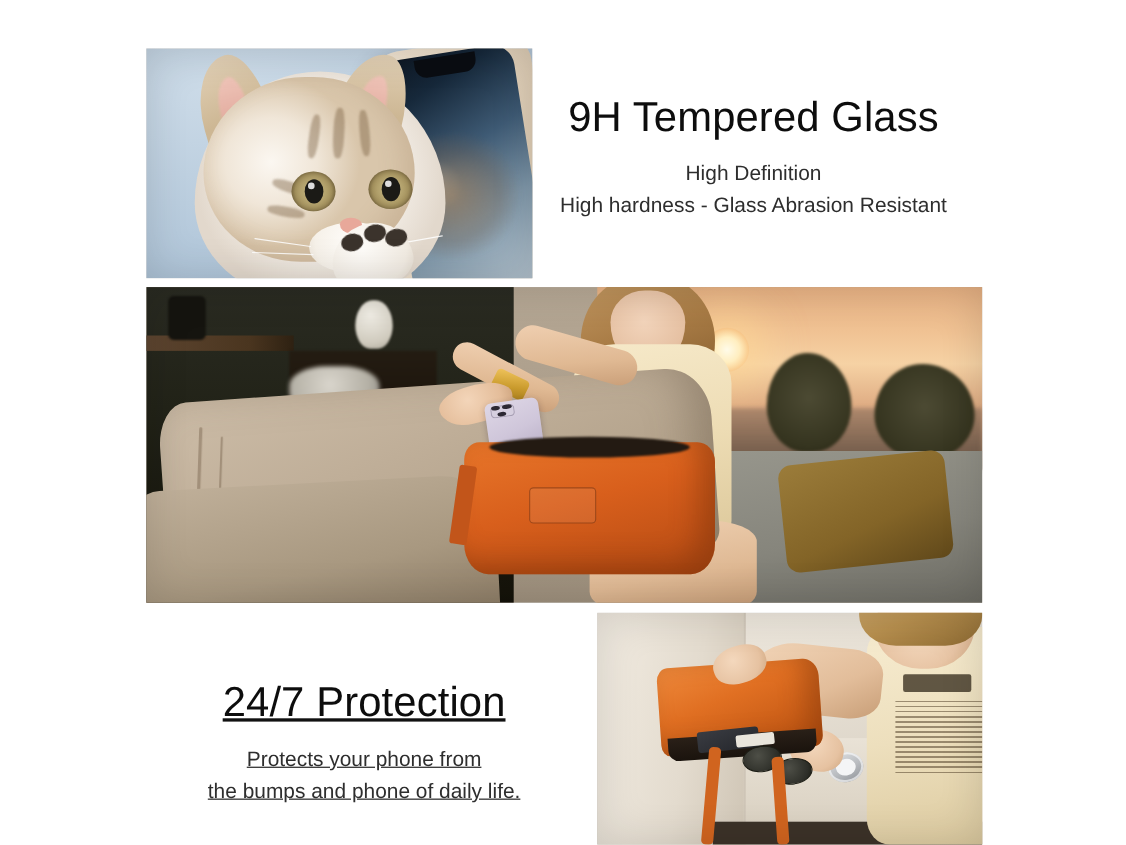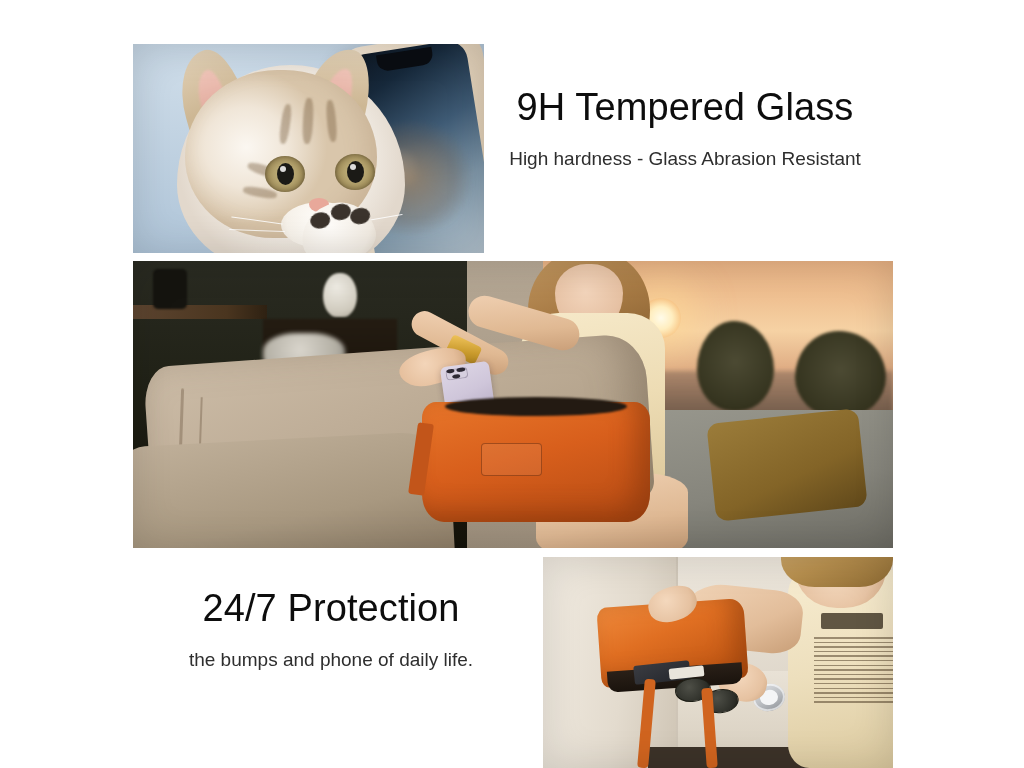--- a/index.html
+++ b/index.html
@@ -36,21 +36,21 @@
     font-size: 19px;
     font-weight: 400;
     line-height: 1.55;
     color: #2e2e2e;
     white-space: nowrap;
   }
 
   #tempered-glass-text { left: 485px; top: 86px; width: 400px; }
   #tempered-glass-text .headline { margin-bottom: 14px; }
 
-  #protection-text { left: 131px; top: 587px; width: 400px; }
+  #protection-text { left: 131px; top: 618px; width: 400px; text-decoration: underline; }
   #protection-text .headline { margin-bottom: 14px; }
 
   
   .photo {
     position: absolute;
     overflow: hidden;
     background: #d9d9d9;
   }
   #photo-cat      { left: 133px; top: 44px;  width: 351px; height: 209px; }
   #photo-sofa     { left: 133px; top: 261px; width: 760px; height: 287px; }
@@ -687,21 +687,23 @@
     </div>
 
     <div class="spill-handle a"></div>
     <div class="spill-handle b"></div>
 
     <div class="vignette"></div>
   </div>
 
   <div class="text-block" id="tempered-glass-text">
     <div class="headline">9H Tempered Glass</div>
+    <div class="subline">High Definition</div>
     <div class="subline">High hardness - Glass Abrasion Resistant</div>
   </div>
 
   <div class="text-block" id="protection-text">
     <div class="headline">24/7 Protection</div>
+    <div class="subline">Protects your phone from</div>
     <div class="subline">the bumps and phone of daily life.</div>
   </div>
 
 </div>
 
 </body></html>

